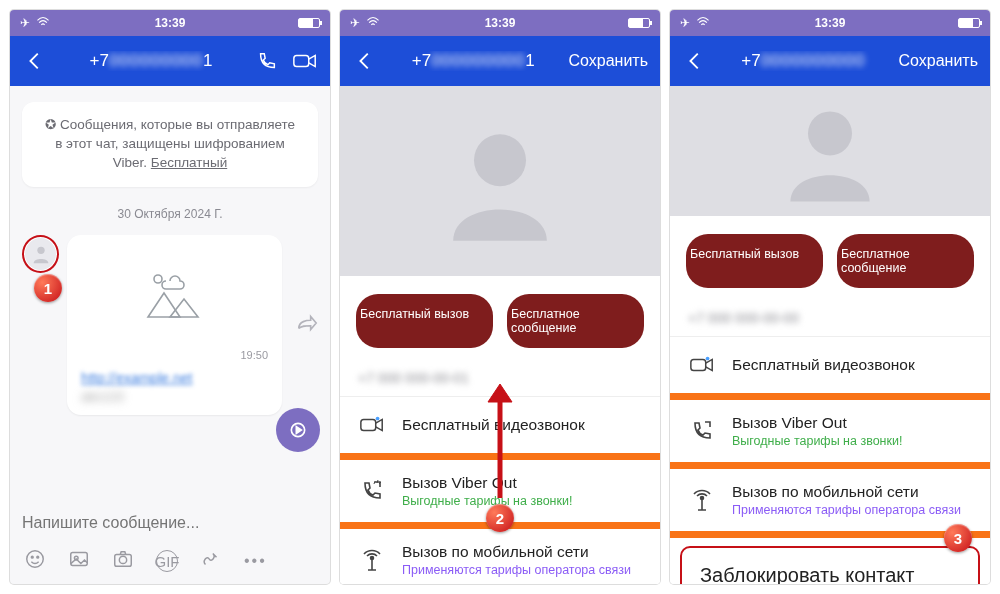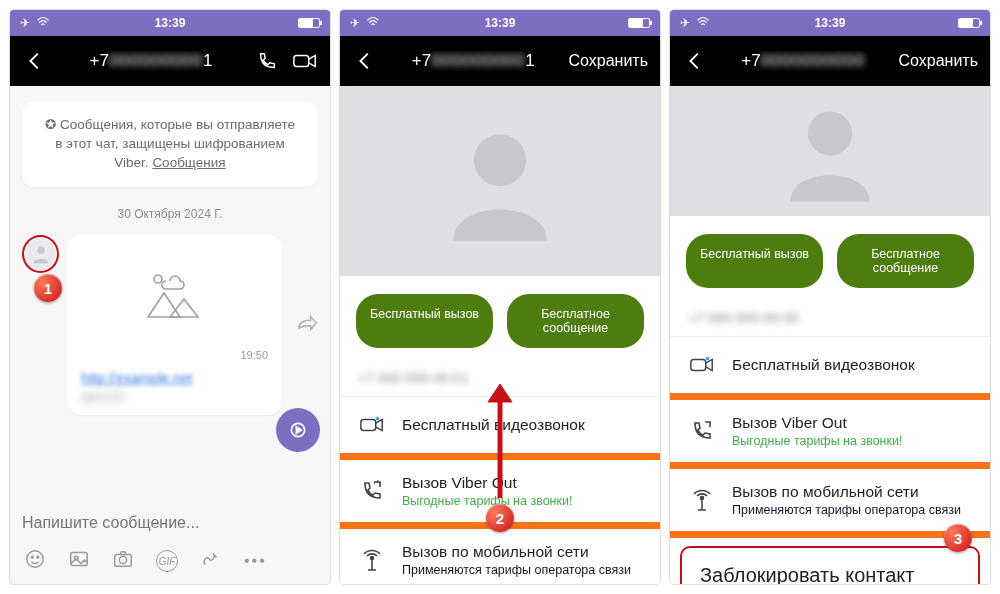--- a/index.html
+++ b/index.html
@@ -35,21 +35,21 @@
     position: relative;
   }
   .status-left { display:flex; gap:6px; align-items:center; }
   .status-time { position:absolute; left:50%; transform:translateX(-50%); font-weight:600; }
   .status-right { margin-left:auto; display:flex; gap:6px; align-items:center; }
   .batt { width:22px; height:10px; border:1px solid #fff; border-radius:2px; position:relative; }
   .batt::after{content:"";position:absolute;right:-3px;top:2px;width:2px;height:4px;background:#fff;}
   .batt i{display:block;background:#fff;height:100%;width:70%;}
   
   .app-header {
-    background: #000000;
+    background: #1d4ed8;
     color:#fff;
     height: 50px;
     display:flex;
     align-items:center;
     padding:0 12px;
     gap:12px;
   }
   .app-header .title { flex:1; text-align:center; font-size:17px; font-weight:400; white-space:nowrap; overflow:hidden; }
   .app-header .save { font-size:16px; }
   .hdr-icon { width:26px; height:26px; display:flex; align-items:center; justify-content:center; }
@@ -97,33 +97,33 @@
   }
   
   .profile-body { flex:1; background:#fff; overflow:hidden; position:relative; }
   .avatar-large {
     height:190px; background:#dedee3; display:flex; align-items:center; justify-content:center;
   }
   .avatar-large.short { height:130px; }
   .avatar-large svg { fill:#c7c7ce; }
   .btn-row { display:flex; gap:14px; padding:18px 16px; }
   .pill-btn {
-    flex:1; background:#4d7c0f; color:#fff; border-radius:22px; text-align:center;
+    flex:1; background:#7f1d1d; color:#fff; border-radius:22px; 
     padding:13px 4px; font-size:12.5px; font-weight:500;
   }
   .phone-line { color:#8d8d93; font-size:14px; padding:4px 18px 10px; filter:blur(3px); }
   .list { border-top:1px solid #eee; }
   .list-item {
     display:flex; align-items:center; gap:16px; padding:14px 18px; border-bottom:7px solid #f97316;
     background:#fff;
   }
   .list-item .icon { width:28px; height:28px; display:flex; align-items:center; justify-content:center; color:#444; }
   .list-item .txt { flex:1; }
   .list-item .lbl { font-size:15.5px; color:#222; }
-  .list-item .sub { font-size:12.5px; color:#0f172a; margin-top:2px; }
+  .list-item .sub { font-size:12.5px; color:#8b5cf6; margin-top:2px; }
   .list-item .sub.green { color:#3fae4a; }
   .block-item {
     padding:16px 18px; font-size:20px; color:#222; border:2px solid #c61017;
     border-radius:10px; margin:8px 10px 10px; background:#fff;
   }
   
   .step-badge {
     width:28px; height:28px; border-radius:50%; background:radial-gradient(circle at 30% 30%, #ff7a59, #c61017);
     color:#fff; font-weight:700; font-size:15px; display:flex; align-items:center; justify-content:center;
     box-shadow:0 1px 3px rgba(0,0,0,.4), inset 0 1px 1px rgba(255,255,255,.4);
@@ -176,21 +176,21 @@
           <rect x="2" y="4" width="16" height="12" rx="3" stroke-width="1.6"></rect>
           <path d="M18 8 L25 4 V16 L18 12" stroke-width="1.6"></path>
         </svg>
     </div>
   </div>
 
   <div class="chat-body">
     <div class="enc-box">
       <span>✪ </span>
       <span>Сообщения, которые вы отправляете в этот чат, защищены шифрованием Viber.</span>
-      <span> </span><span class="link">Сообщения</span>
+      <span> </span><span class="link">Бесплатный</span>
     </div>
     <div class="date-sep">30 Октября 2024 Г.</div>
 
     <div class="msg-row">
       <div class="avatar-small">
         <svg width="22" height="22" viewBox="0 0 24 24">
             <circle cx="12" cy="8" r="4" fill="#c7c7ce"></circle>
             <path d="M4 22 C4 16 20 16 20 22" fill="#c7c7ce"></path>
           </svg>
       </div>
@@ -238,21 +238,21 @@
     <span><svg width="22" height="22" viewBox="0 0 24 24" fill="none" stroke="#9a9aa1" stroke-width="1.6">
           <rect x="3" y="5" width="18" height="14" rx="2"></rect>
           <circle cx="9" cy="11" r="2"></circle>
           <path d="M3 17 L9 12 L14 17 L18 13 L21 16"></path>
         </svg></span>
     <span><svg width="22" height="22" viewBox="0 0 24 24" fill="none" stroke="#9a9aa1" stroke-width="1.6">
           <rect x="3" y="7" width="18" height="13" rx="2"></rect>
           <circle cx="12" cy="13" r="4"></circle>
           <path d="M9 7 L10 4 H14 L15 7"></path>
         </svg></span>
-    <span style="font-size:10px;border:1.5px solid #9a9aa1;border-radius:50%;width:22px;height:22px;display:flex;align-items:center;justify-content:center;font-style:italic;">GIF</span>
+    <span style="font-size:15px;border:1.5px solid #9a9aa1;border-radius:50%;width:22px;height:22px;display:flex;align-items:center;justify-content:center;">GIF</span>
     <span><svg width="22" height="22" viewBox="0 0 24 24" fill="none" stroke="#9a9aa1" stroke-width="1.6">
           <path d="M6 18 C2 14 8 8 10 12 C12 16 18 10 14 6 M14 6 L18 10"></path>
         </svg></span>
     <span style="letter-spacing:2px;">•••</span>
   </div>
 </div>
 
 <div class="phone">
   <div class="status-bar">
     <div class="status-left">

